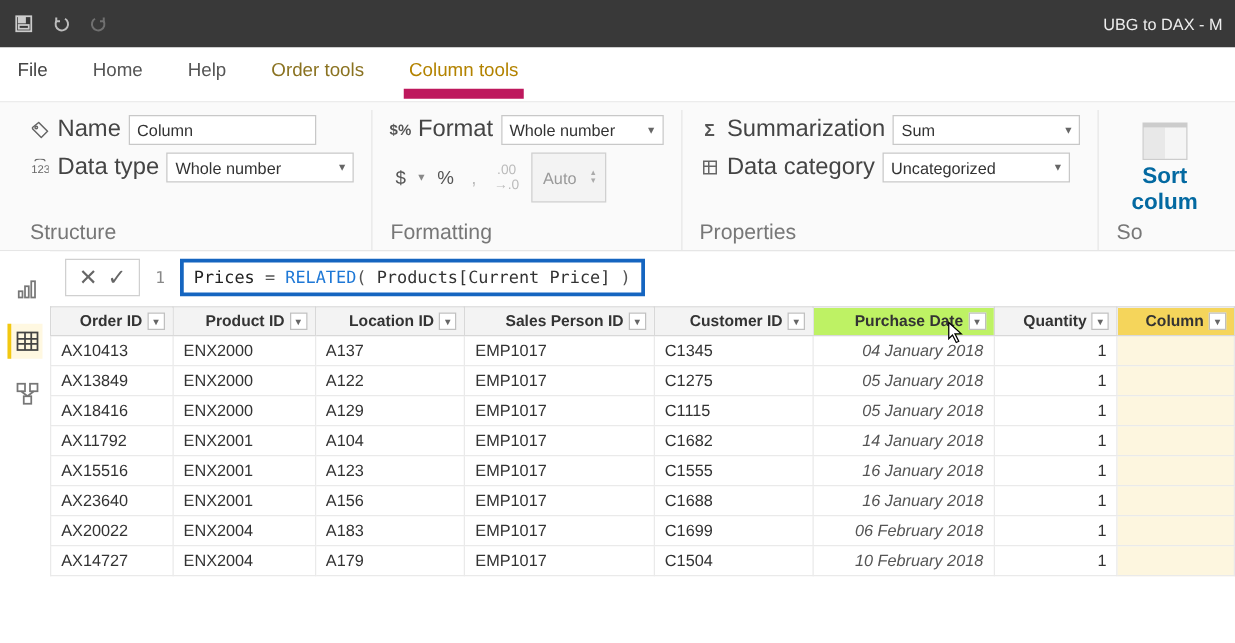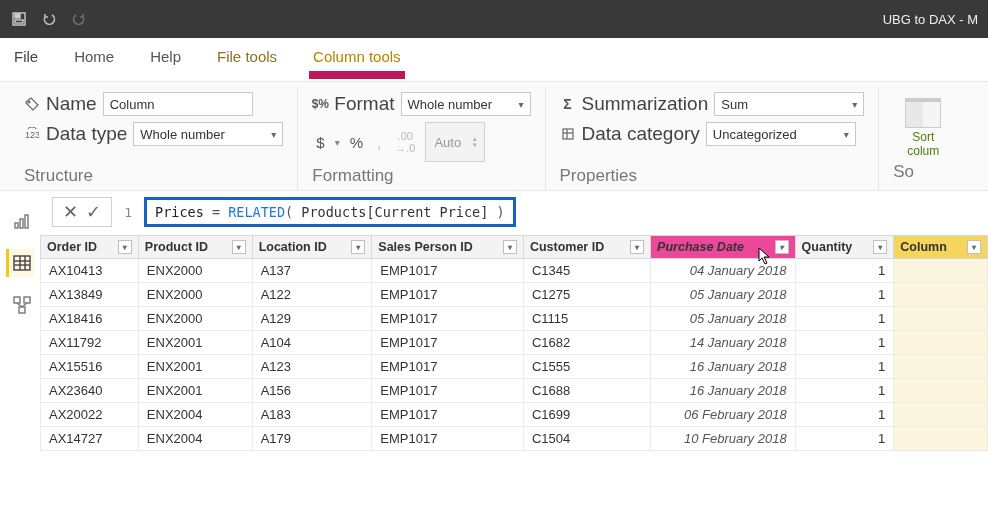--- a/index.html
+++ b/index.html
@@ -33,21 +33,21 @@
 .select .caret { font-size: 10px; color: #666; }
 .text-input { outline: none; }
 
 .fmt-btns { display: flex; align-items: center; gap: 6px; margin-top: 2px; }
 .fmt-btn { border: none; background: none; font-size: 15px; color: #555; padding: 2px 4px; cursor: pointer; }
 .fmt-btn.inactive { color: #bbb; }
 .auto-box { border: 1px solid #d0d0d0; background: #f3f3f3; color: #999; width: 60px; height: 40px; display: flex; align-items: center; padding: 0 8px; justify-content: space-between; }
 
 .sort-group { display: flex; flex-direction: column; align-items: center; justify-content: center; padding: 6px 12px 0; }
 .sort-icon { width: 36px; height: 30px; border: 1px solid #ccc; border-top: 4px solid #ccc; position: relative; background: linear-gradient(to right, #e8e8e8 50%, #f5f5f5 50%); }
-.sort-txt { font-size: 12px; color: #4d7c0f; text-align: center; margin-top: 2px; }
+.sort-txt { font-size: 18px; color: #0369a1; text-align: center; margin-top: 2px; font-weight: bold; }
 
 
 .workspace { display: flex; }
 .left-rail { width: 40px; display: flex; flex-direction: column; align-items: center; padding-top: 16px; gap: 14px; background: #fff; }
 .rail-icon { width: 28px; height: 28px; display: flex; align-items: center; justify-content: center; color: #666; border-left: 3px solid transparent; }
 .rail-icon.active { border-left: 3px solid #f2c811; background: #fff8e1; color: #333; }
 
 .main-area { flex: 1; position: relative; }
 
 
@@ -58,26 +58,26 @@
 .fb-line { color: #888; font-size: 13px; font-family: Consolas, monospace; padding: 0 6px; }
 .fb-formula { border: 3px solid #1565c0; height: 30px; display: flex; align-items: center; padding: 0 8px; font-family: Consolas, monospace; font-size: 13.5px; white-space: pre; }
 .tok-name { color: #222; }
 .tok-fn { color: #1e78d6; }
 .tok-punct { color: #555; }
 .tok-col { color: #333; }
 
 
 .data-table { width: 100%; border-collapse: collapse; margin-top: 2px; }
 .data-table th { background: #f3f3f3; text-align: left; font-weight: 600; font-size: 12.5px; color: #333; border: 1px solid #d8d8d8; padding: 4px 6px; position: relative; white-space: nowrap; }
-.data-table th .hdr-wrap { display: flex; align-items: center; justify-content: space-between; gap: 4px; }
+.data-table th .hdr-wrap { display: flex; align-items: center; justify-content: flex-end; gap: 4px; }
 .data-table th .dd { width: 14px; height: 14px; border: 1px solid #c0c0c0; background: #fff; display: flex; align-items: center; justify-content: center; font-size: 8px; color: #666; }
 .data-table td { border: 1px solid #eaeaea; padding: 4px 8px; font-size: 13px; color: #333; white-space: nowrap; }
 .data-table td.num { text-align: right; font-style: normal; }
 .data-table td.date { text-align: right; font-style: italic; color: #555; }
-.data-table th.active { background: #ec4899; font-style: italic; }
+.data-table th.active { background: #bef264; }
 .data-table th.newcol { background: #f5d55b; }
 .data-table td.newcol { background: #fdf6df; }
 
 .cursor-arrow { position: absolute; width: 14px; height: 18px; pointer-events: none; }
 </style>
 </head>
 <body>
 
 <div class="titlebar">
   <div class="tb-left">
@@ -101,21 +101,21 @@
         </svg>
     </span>
   </div>
   <div class="tb-title">UBG to DAX - M</div>
 </div>
 
 <div class="menu-row">
   <div class="menu-item file">File</div>
   <div class="menu-item">Home</div>
   <div class="menu-item">Help</div>
-  <div class="menu-item dim">File tools</div>
+  <div class="menu-item dim">Order tools</div>
   <div class="menu-item active">Column tools</div>
 </div>
 
 <div class="ribbon">
 
   <div class="ribbon-group">
     <div class="group-body">
       <div class="rg-row">
         <span class="fld-icon">
             <svg width="14" height="14" viewBox="0 0 14 14" fill="none" stroke="#666" stroke-width="1.2">

